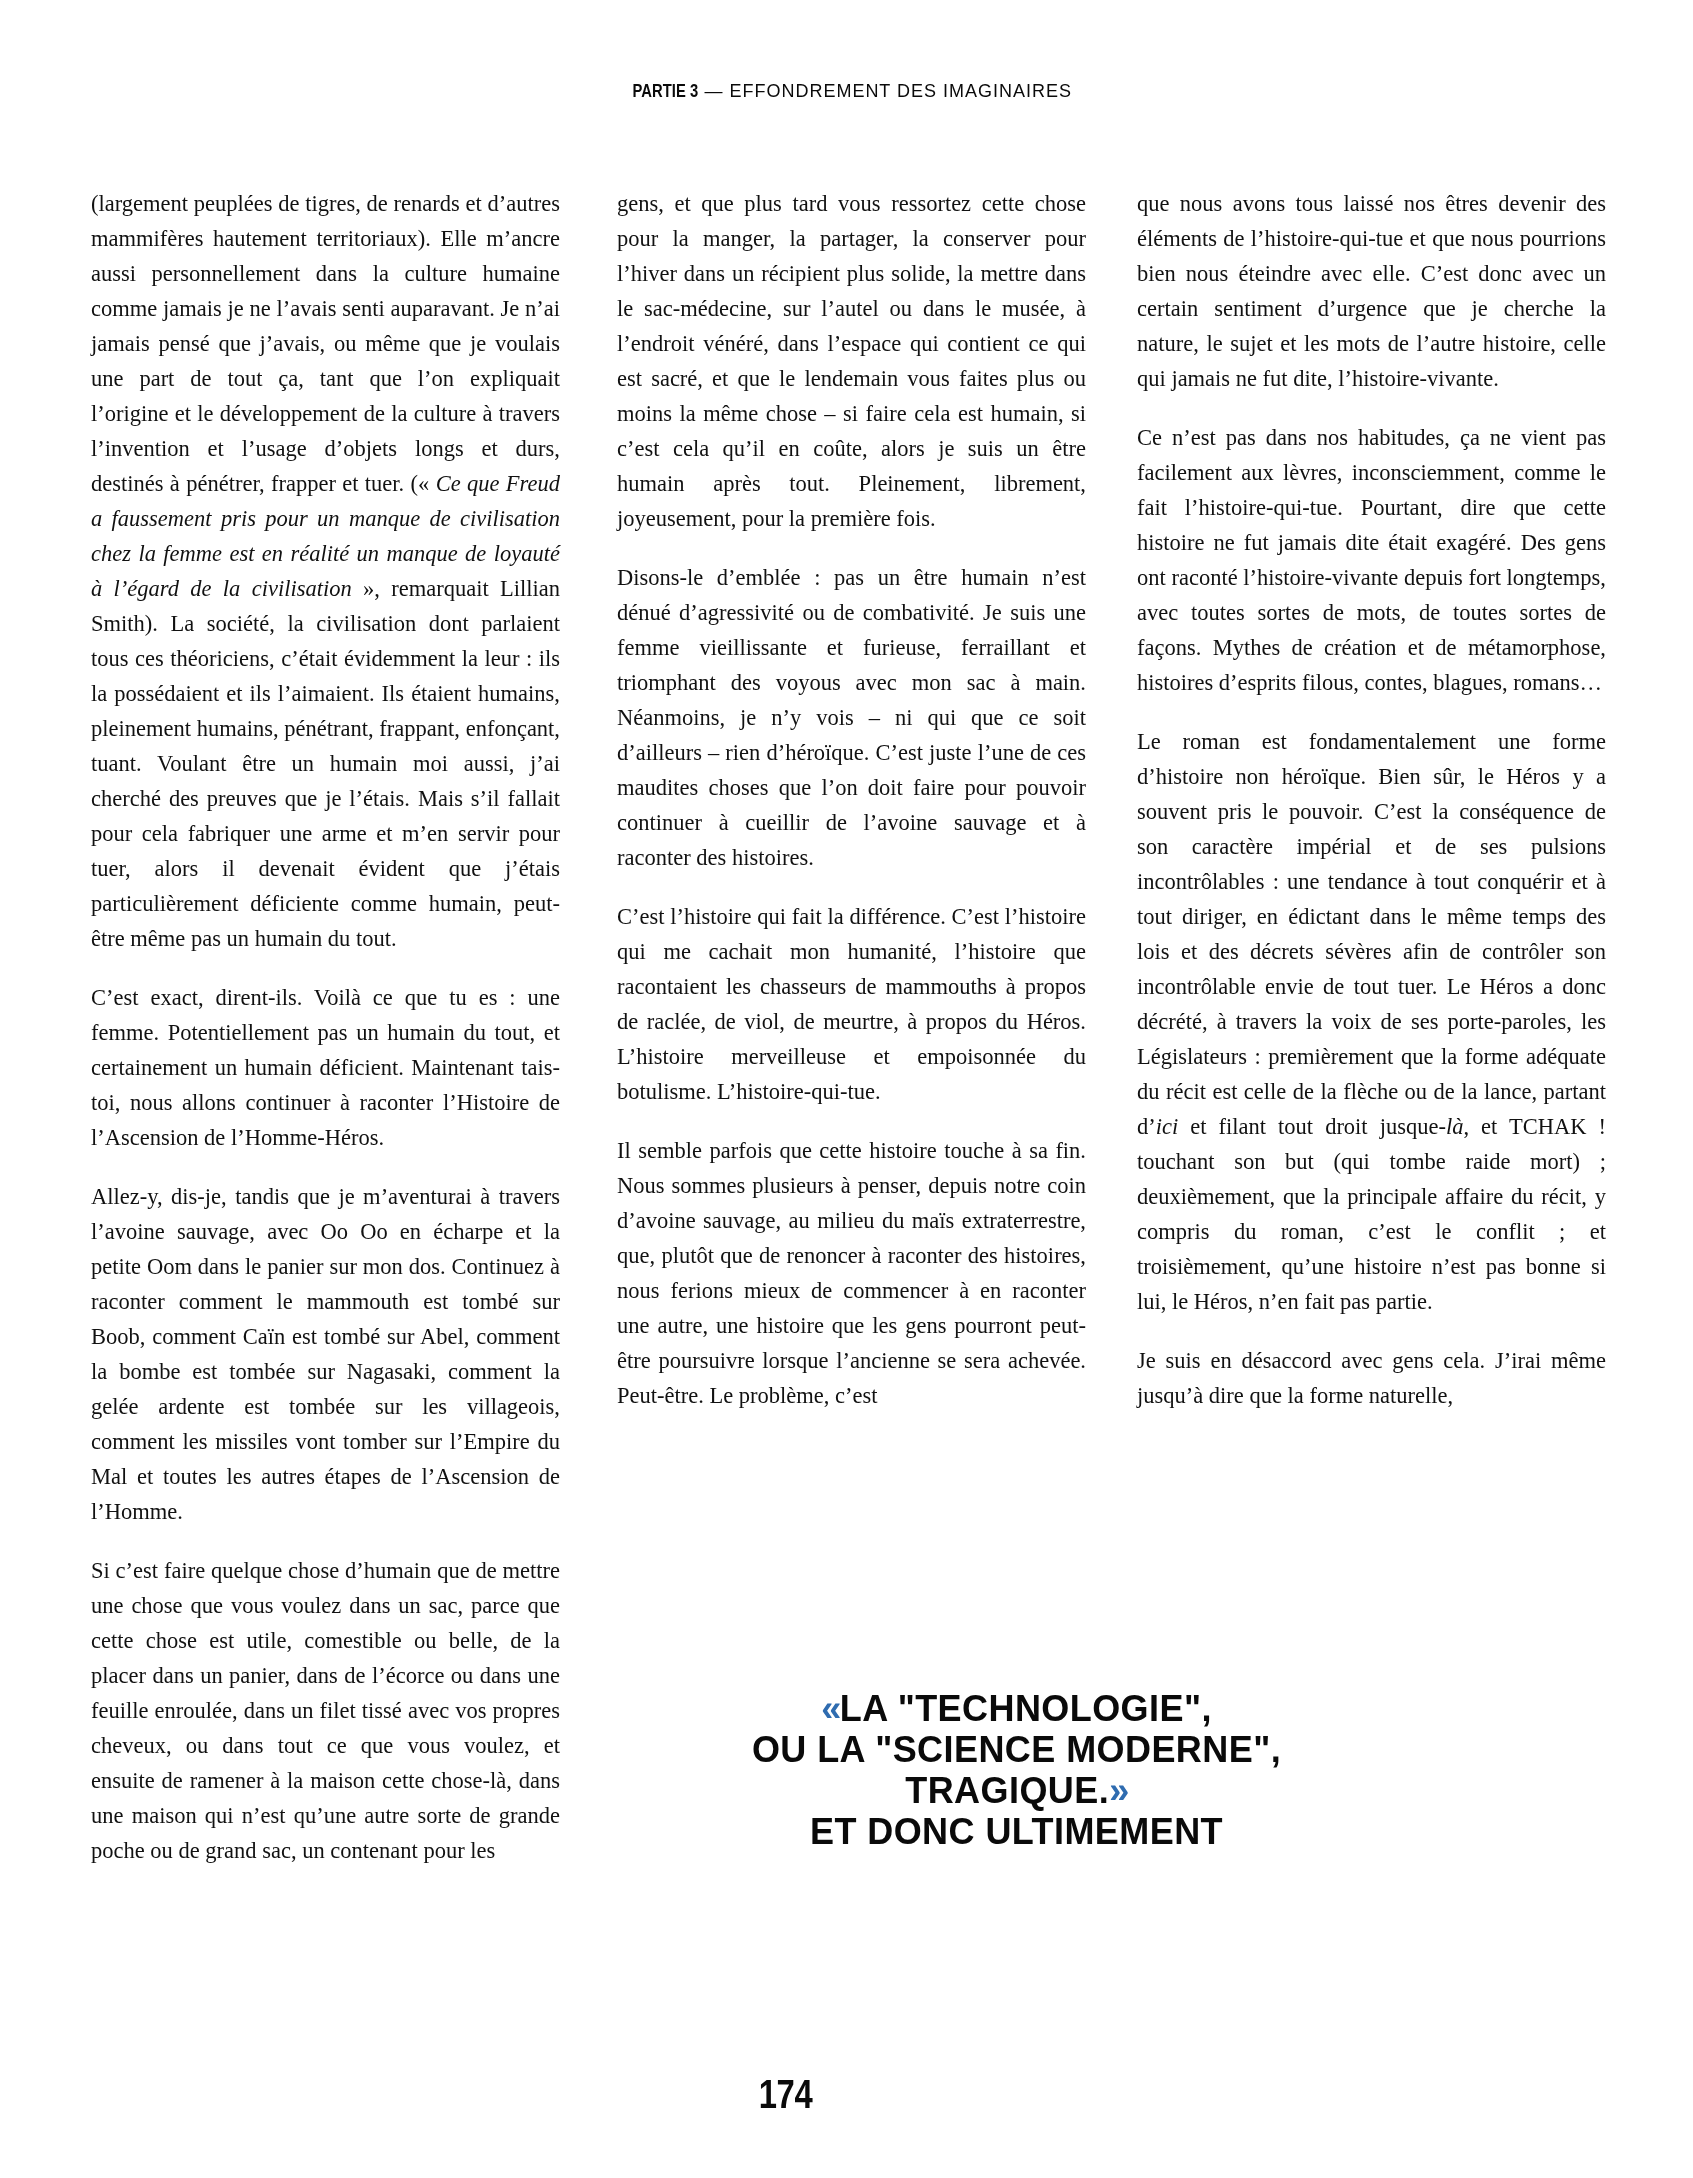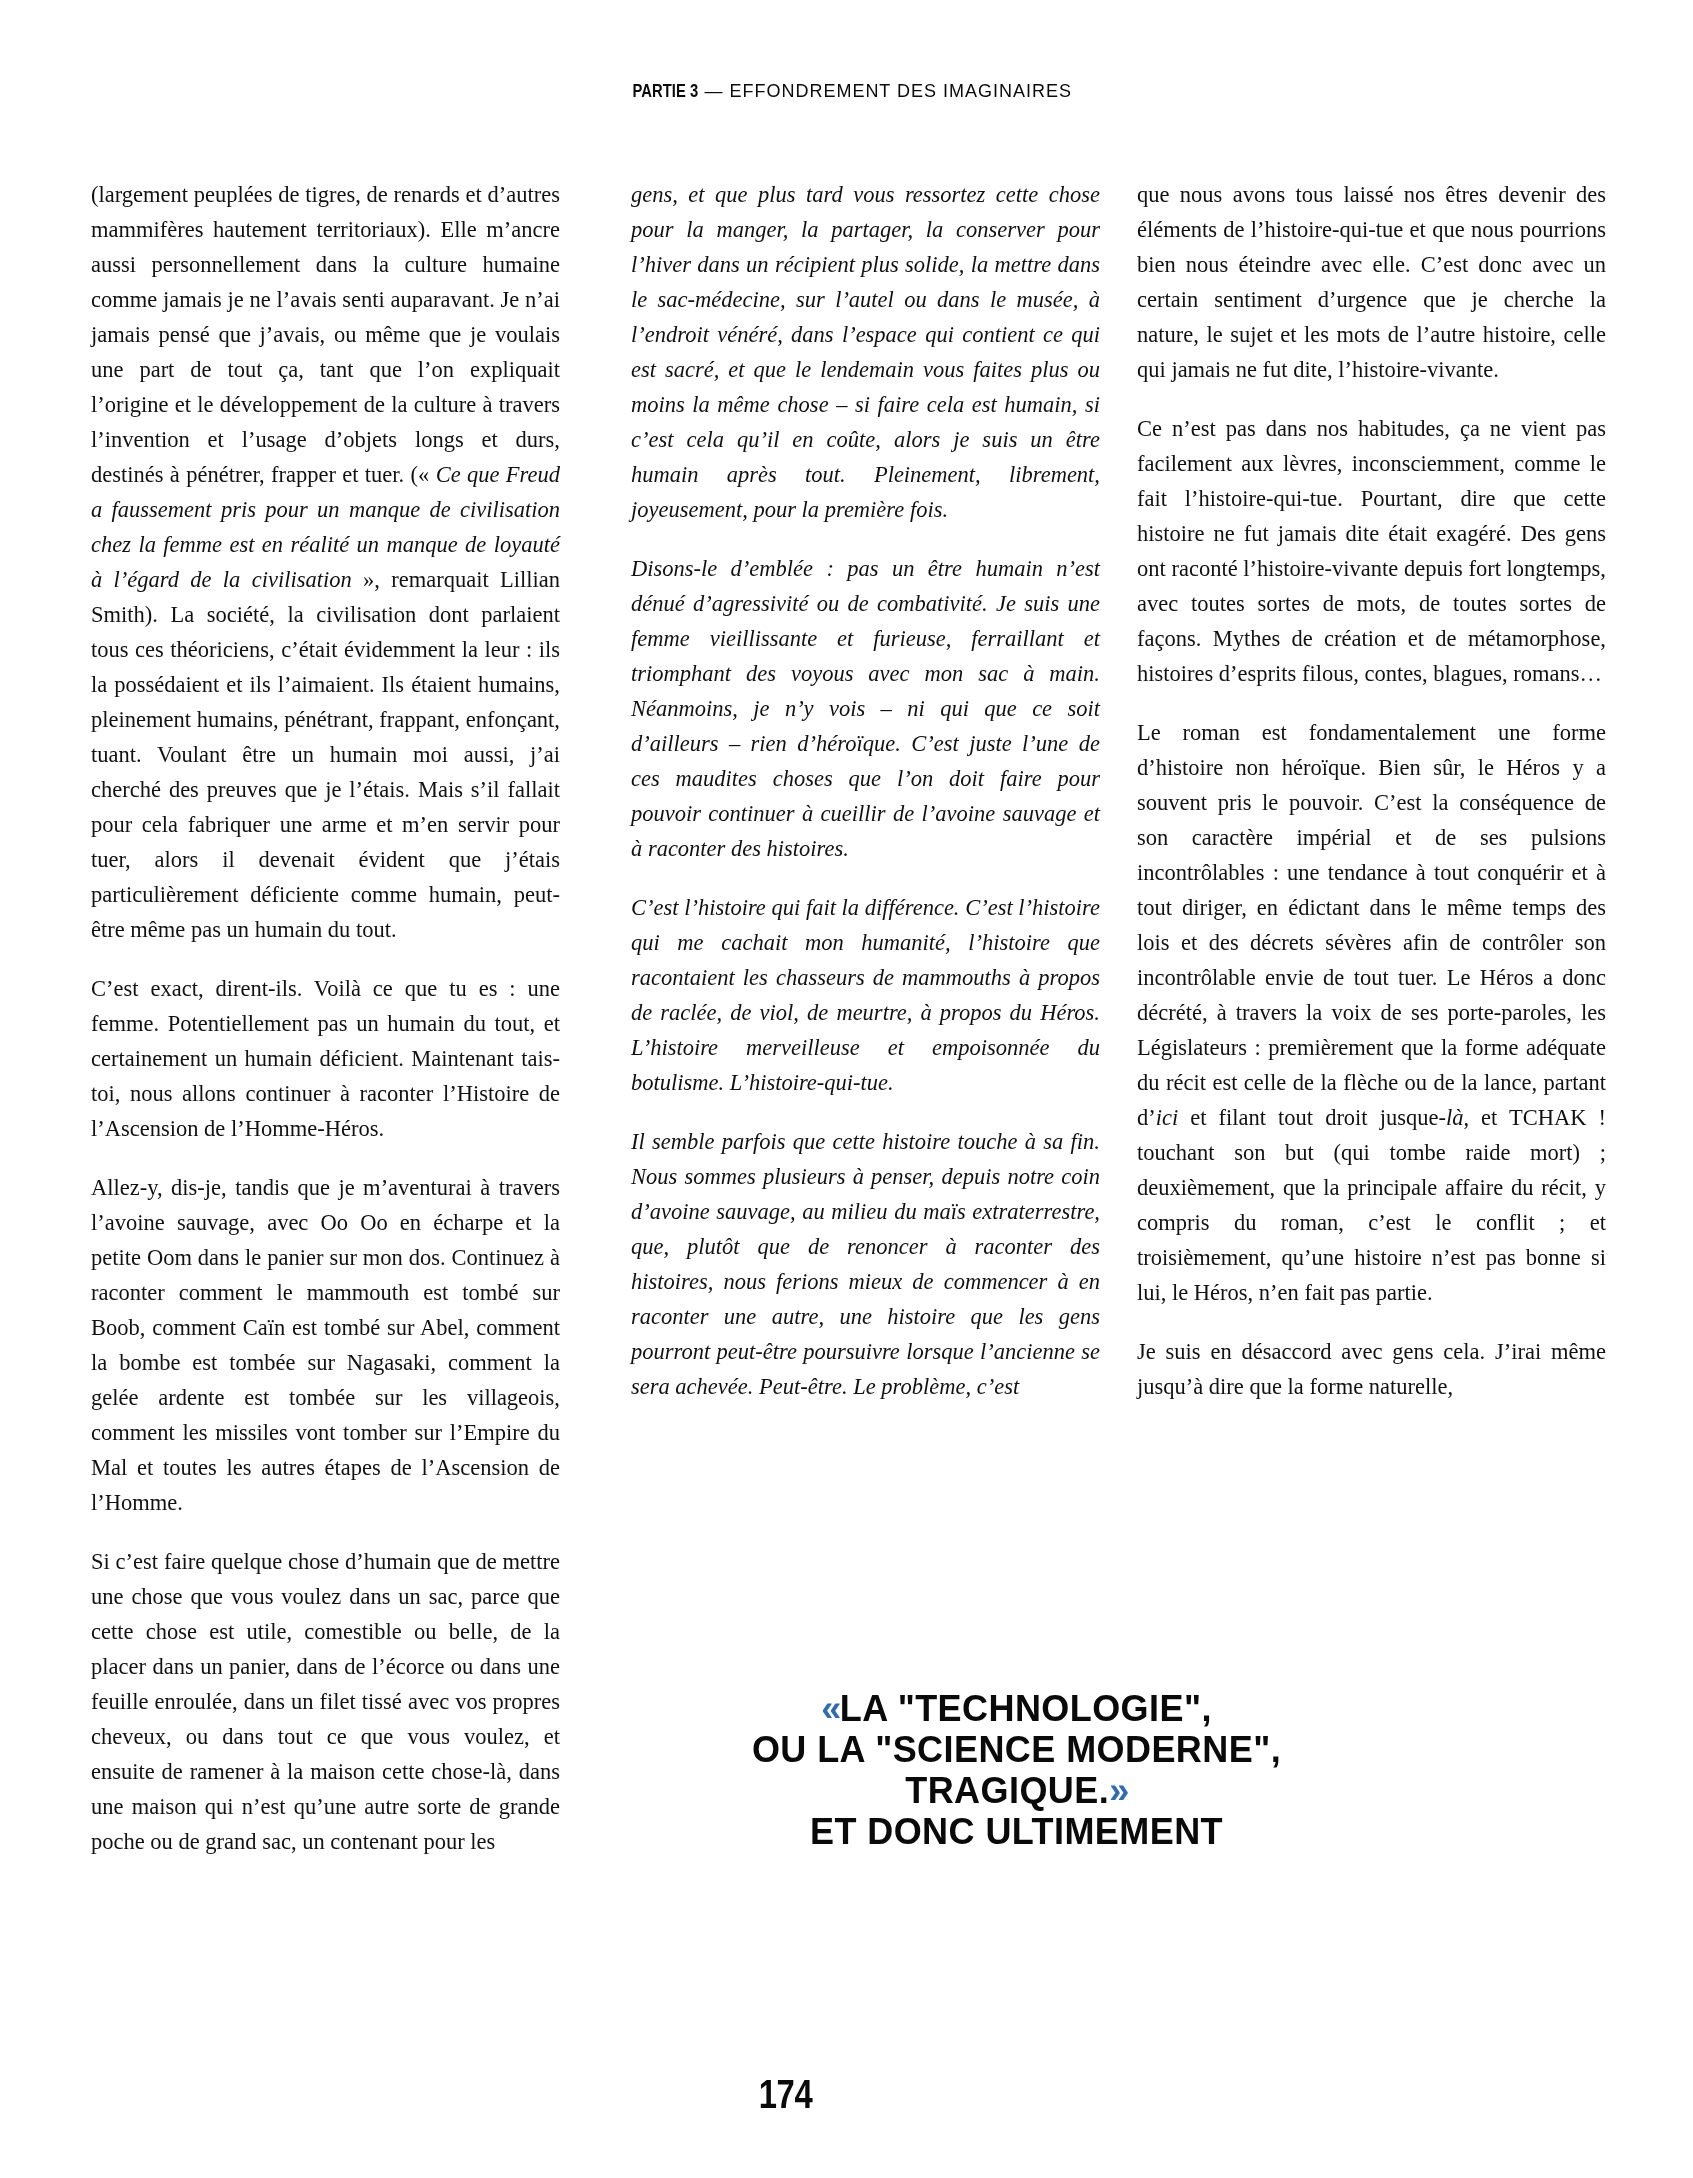--- a/index.html
+++ b/index.html
@@ -50,25 +50,25 @@
     left: 91px;
     width: 1512px;
     height: 1835px;
   }
   .col {
     position: absolute;
     top: 0;
     width: 469px;
   }
   .col-1 { left: 0px; }
-  .col-2 { left: 540px; font-style: italic; }
+  .col-2 { left: 526px; }
   .col-3 { left: 1046px; }
 
   .col p {
-    margin: 4px 0 24px 0;
+    margin: 13px 0 24px 0;
     font-family: "Liberation Serif", "DejaVu Serif", serif;
     font-size: 22.5px;
     line-height: 35px;
     color: #111111;
     text-align: justify;
     text-justify: inter-word;
     hyphens: manual;
     -webkit-hyphens: manual;
   }
   .col p:last-child { margin-bottom: 0; }

